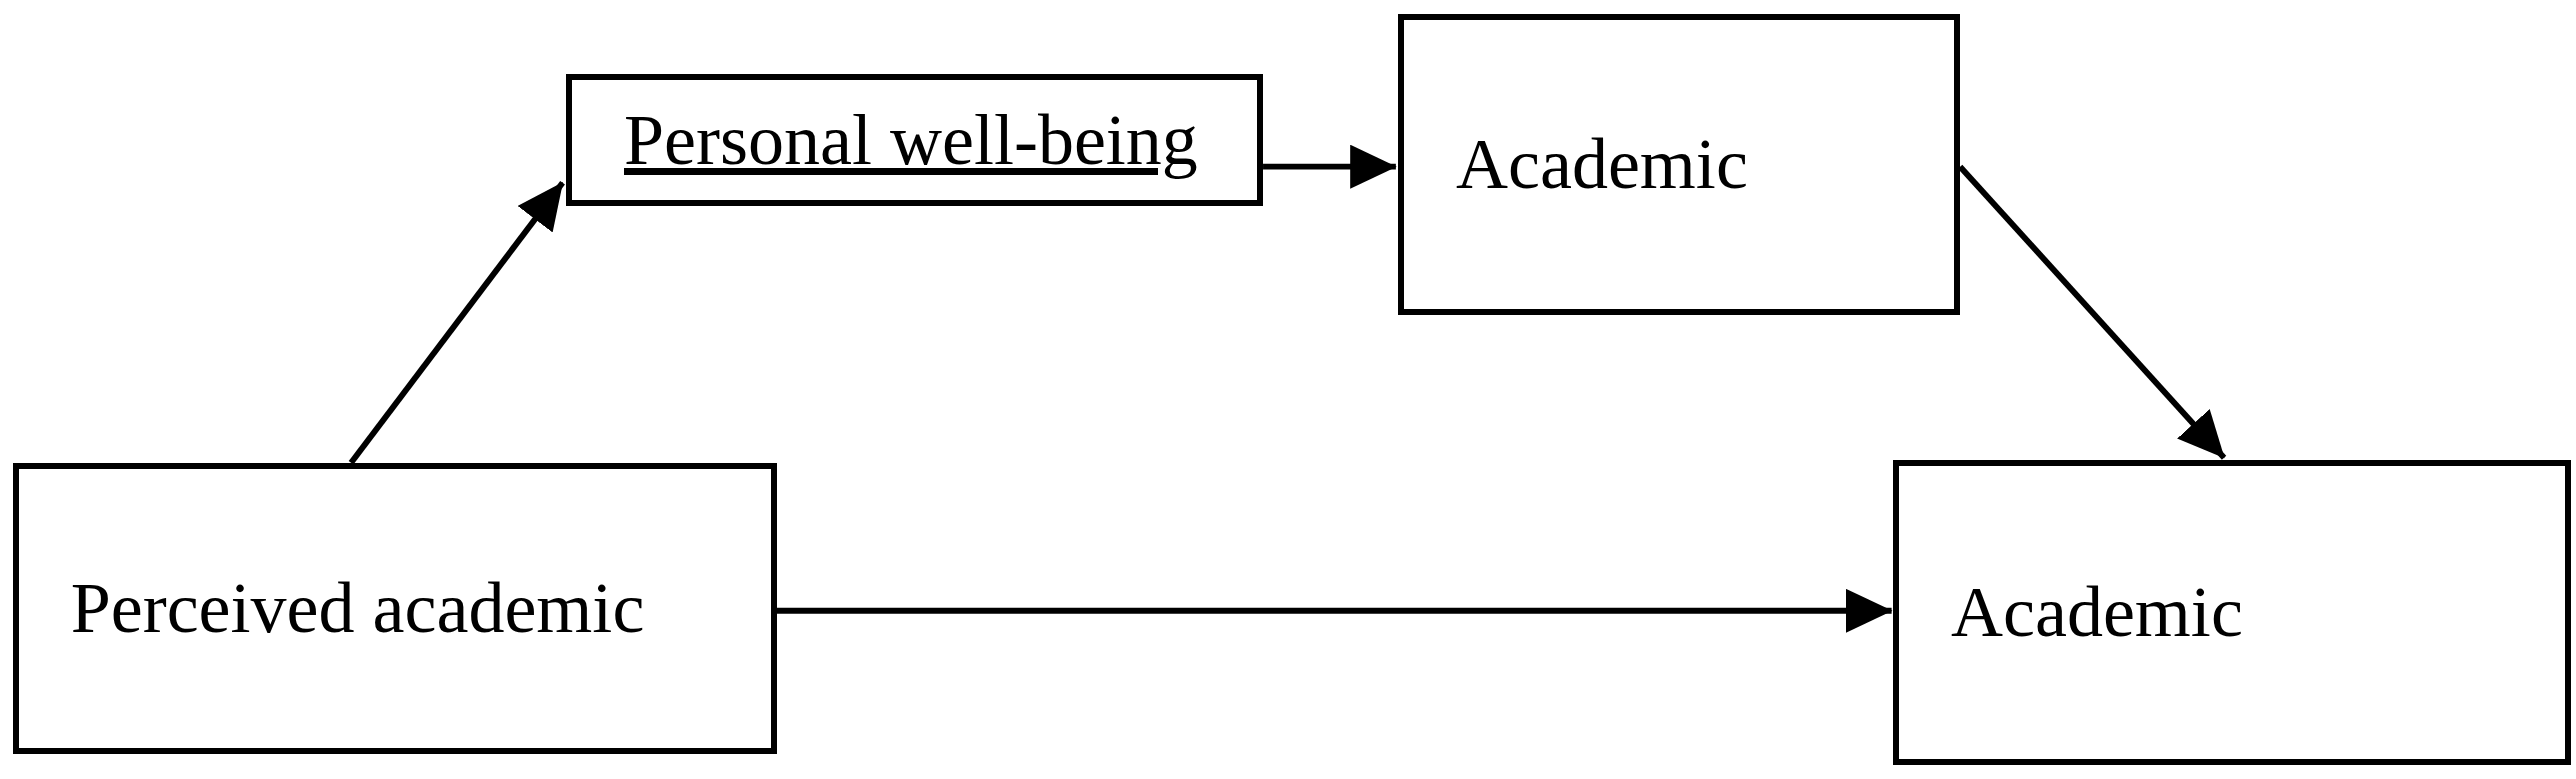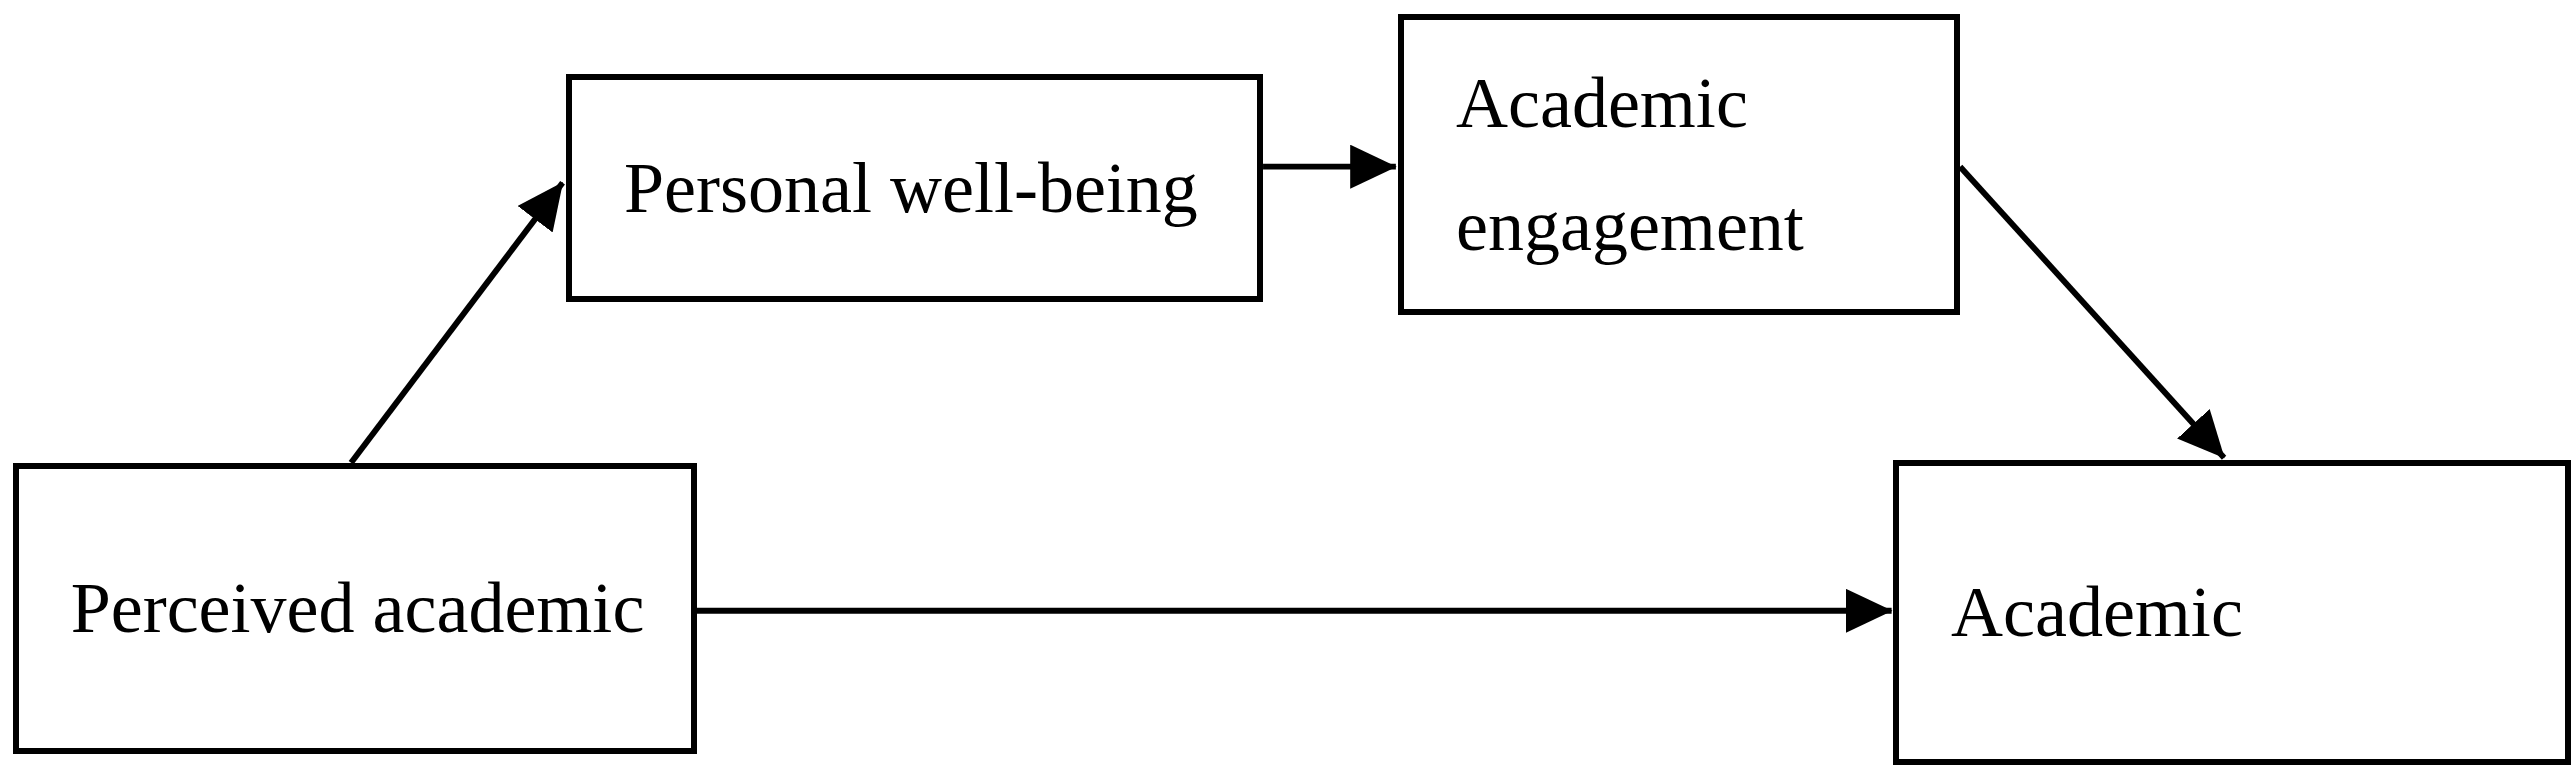--- a/index.html
+++ b/index.html
@@ -33,22 +33,22 @@
     justify-content: center;
     padding-left: 52px;
     padding-right: 8.5px;
   }
   .node .line {
     display: block;
     font-size: 72px;
     line-height: 123px;
     white-space: nowrap;
   }
-  #node-stress      { left: 12.7px;   top: 463px; width: 684px; height: 291px; }
-  #node-wellbeing   { left: 566px;  top: 74px;  width: 697px; height: 228px; }
+  #node-stress      { left: 12.7px;   top: 463px; width: 764px; height: 291px; }
+  #node-wellbeing   { left: 566px;  top: 74px;  width: 697px; height: 132px; text-decoration: underline; }
   #node-engagement  { left: 1398px; top: 14.4px;  width: 562px; height: 301px; }
   #node-performance { left: 1893px; top: 460px; width: 678px; height: 305px; }
 </style>
 </head>
 <body>
 
 <div class="canvas">
 
   <svg class="arrow-layer" viewBox="0 0 3045 922" xmlns="http://www.w3.org/2000/svg">
     <defs>
@@ -65,21 +65,20 @@
   <div class="node" id="node-stress">
     <span class="line">Perceived academic</span>
   </div>
 
   <div class="node" id="node-wellbeing">
     <span class="line">Personal well-being</span>
   </div>
 
   <div class="node" id="node-engagement">
     <span class="line">Academic</span>
-    <span class="line">engagement</span>
   </div>
 
   <div class="node" id="node-performance">
     <span class="line">Academic</span>
   </div>
 
 </div>
 
 
 </body></html>

